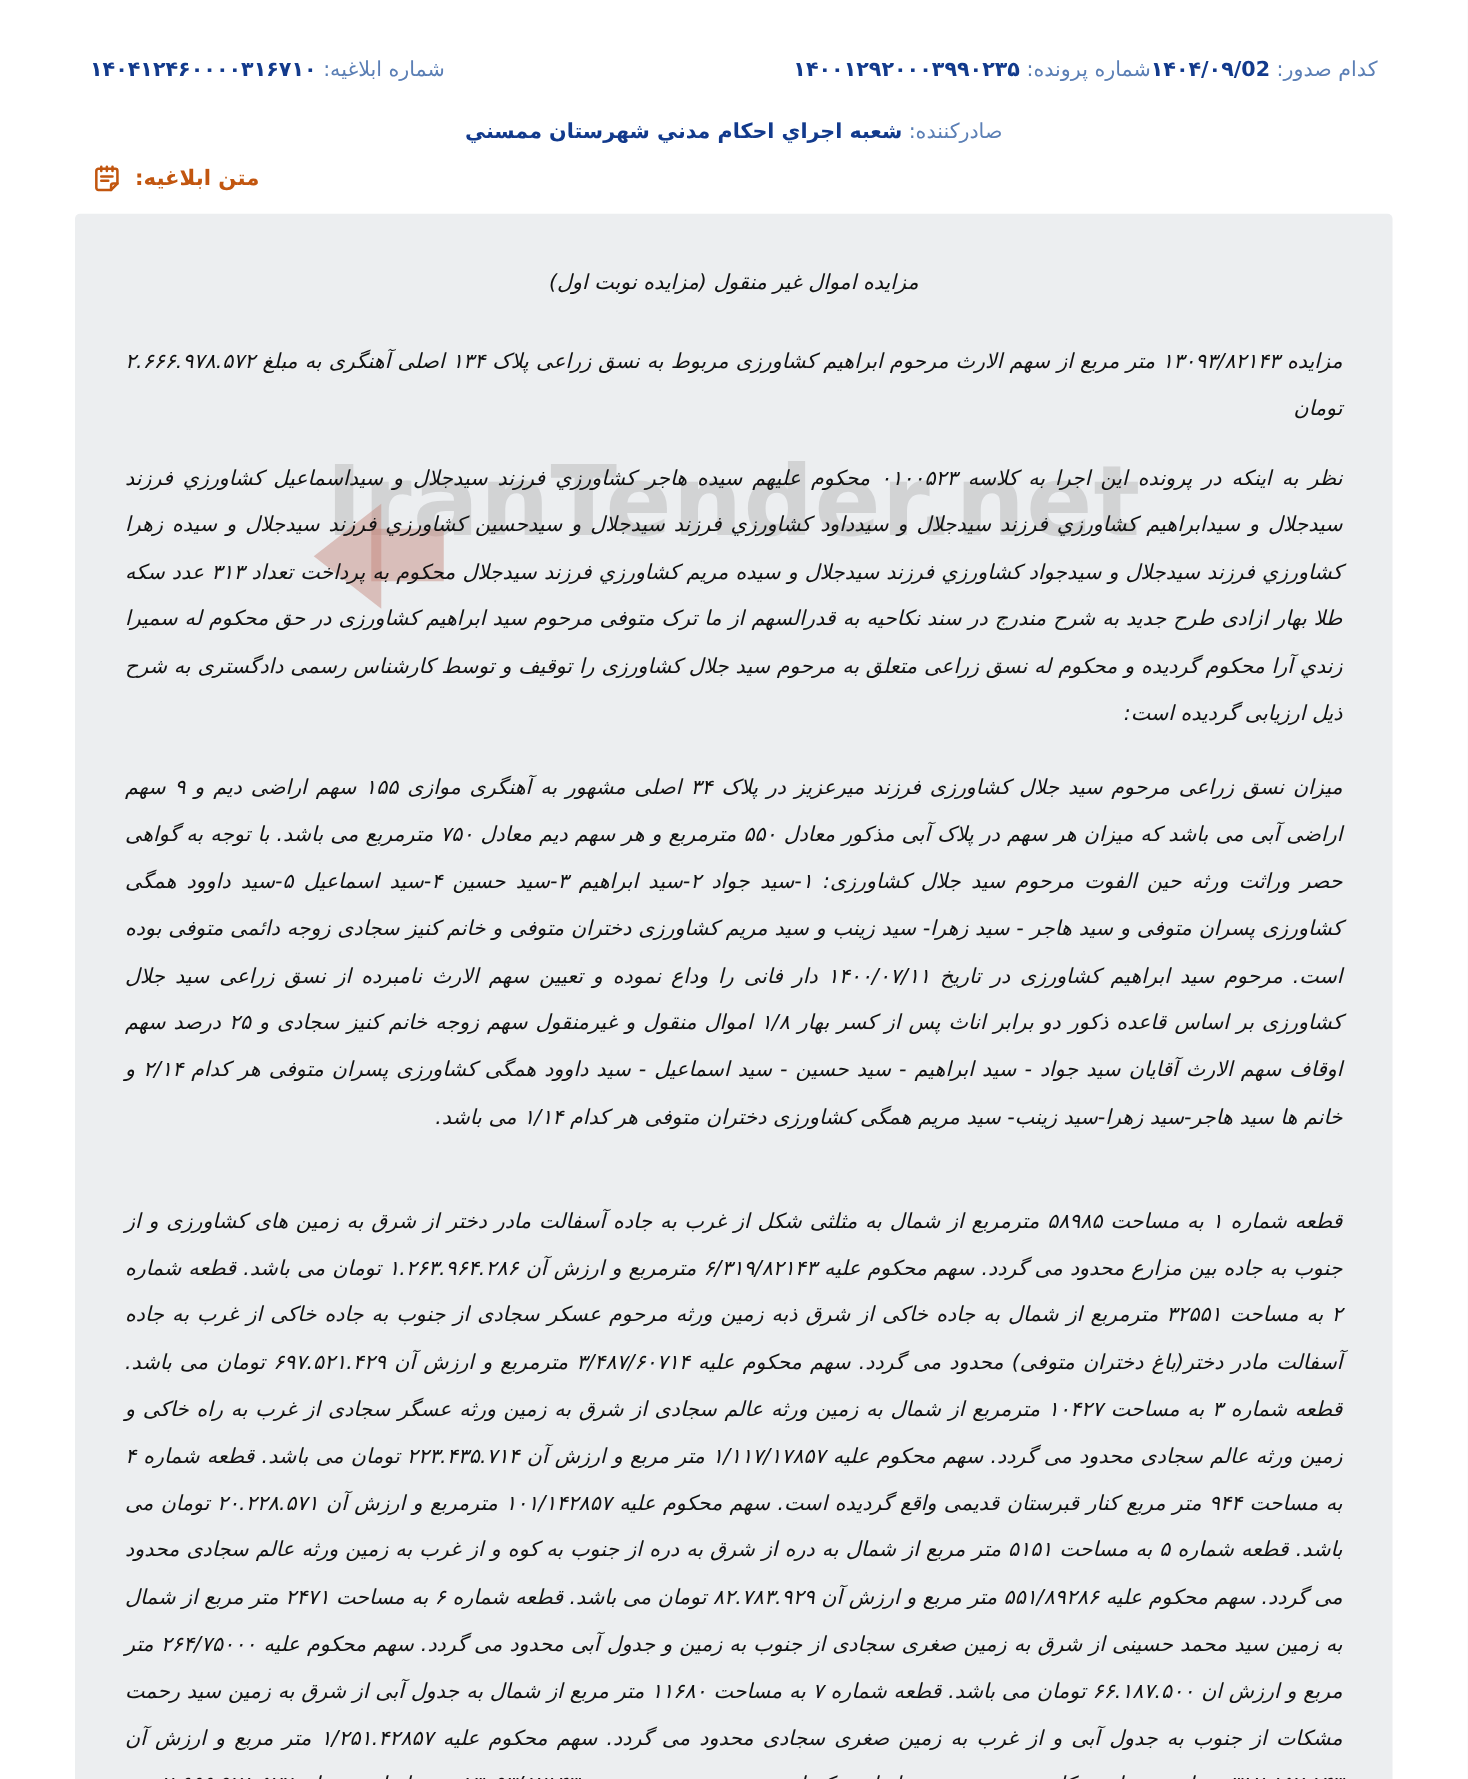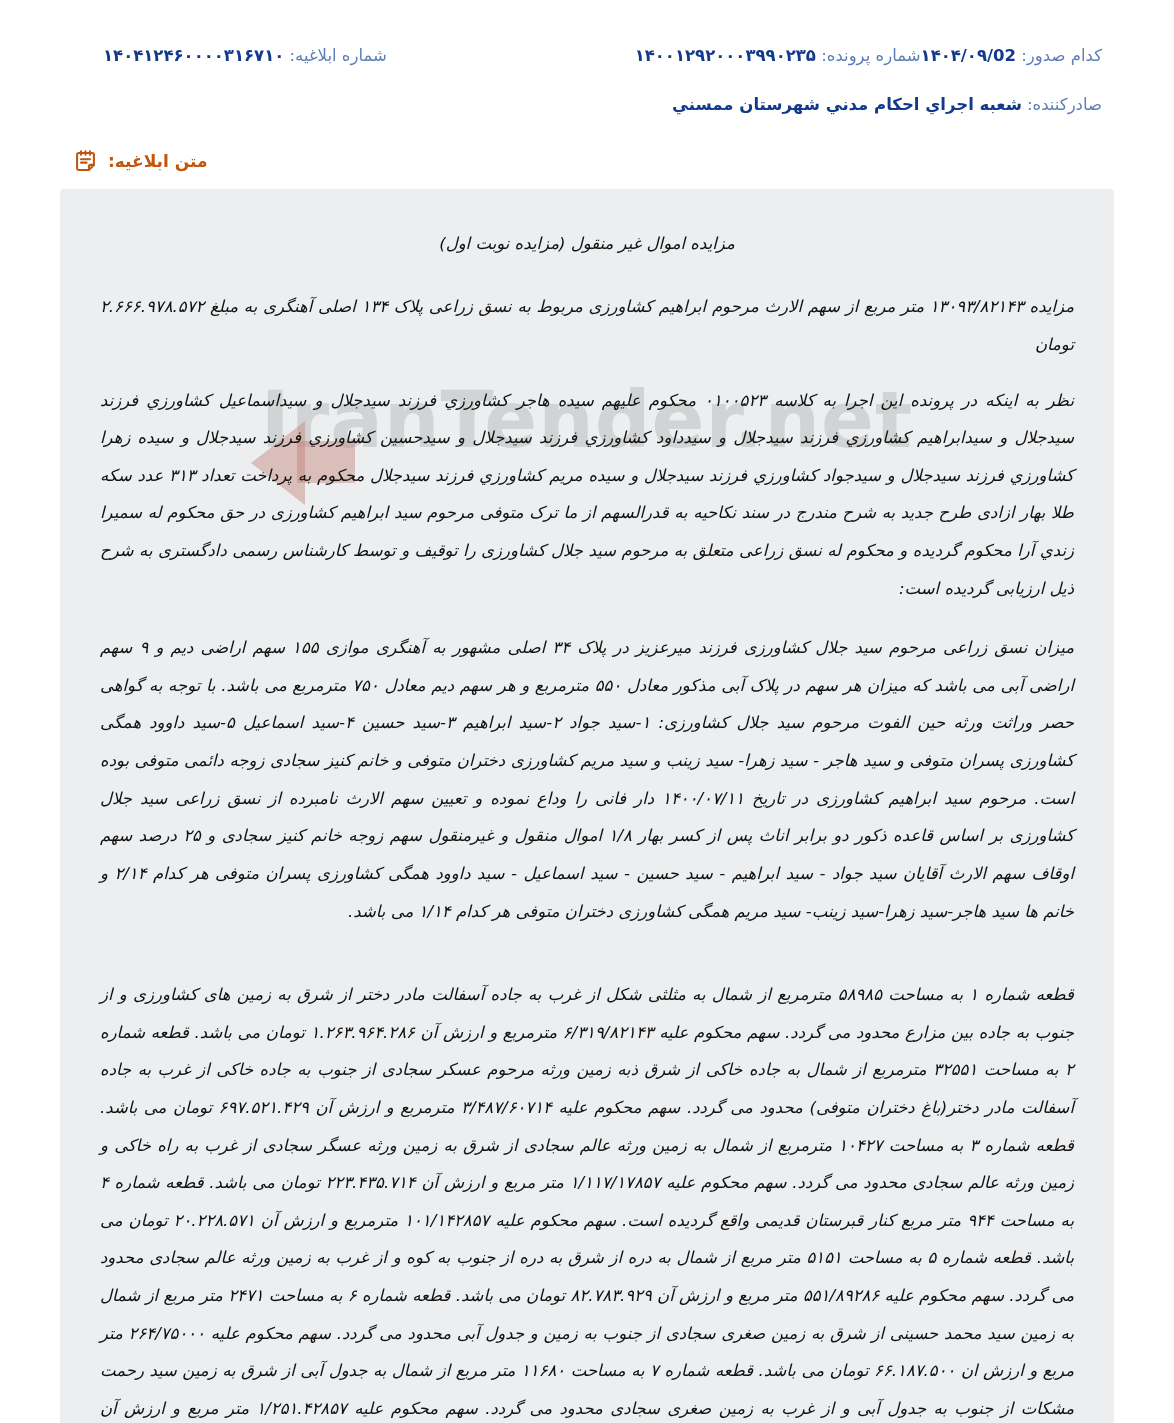--- a/index.html
+++ b/index.html
@@ -30,46 +30,46 @@
     box-sizing: border-box;
     gap: 0;
   }
   .meta-cell {
     font-size: 16.5px;
     white-space: nowrap;
     line-height: 1.5;
   }
   .meta-cell.c1 { flex: 0 0 auto; }
   .meta-cell.c2 { flex: 1 1 auto; }
-  .meta-cell.c3 { flex: 0 0 auto; margin-left: 31px; }
+  .meta-cell.c3 { flex: 0 0 auto; }
   .meta-label {
     color: #5b7fb5;
     font-weight: normal;
   }
   .meta-value {
     color: #123a8c;
     font-weight: bold;
     letter-spacing: .2px;
   }
   
   .line-row {
     padding: 0 72px;
     box-sizing: border-box;
-    text-align: right;
+    text-align: center;
     margin-top: 18px;
   }
   .line-row.first { margin-top: 26px; }
   .line-row .meta-label { font-size: 16.5px; }
   .line-row .meta-value { font-size: 16.5px; }
 
   
   .section-title {
     padding: 0 72px;
     box-sizing: border-box;
-    margin-top: 34px;
+    margin-top: 16px;
     display: flex;
     flex-direction: row-reverse;
     justify-content: flex-start;
     align-items: center;
     gap: 9px;
   }
   .section-title .st-text {
     color: #c2560f;
     font-weight: bold;
     font-size: 17px;

